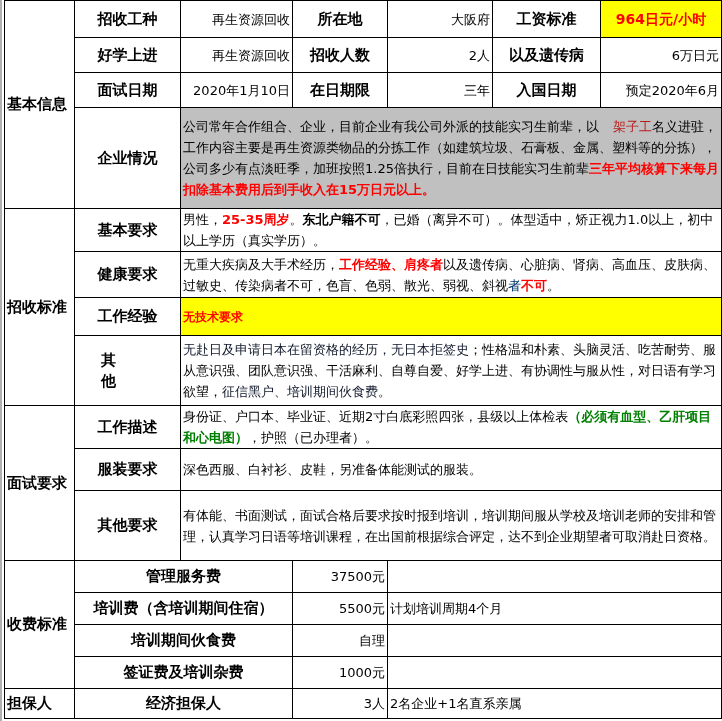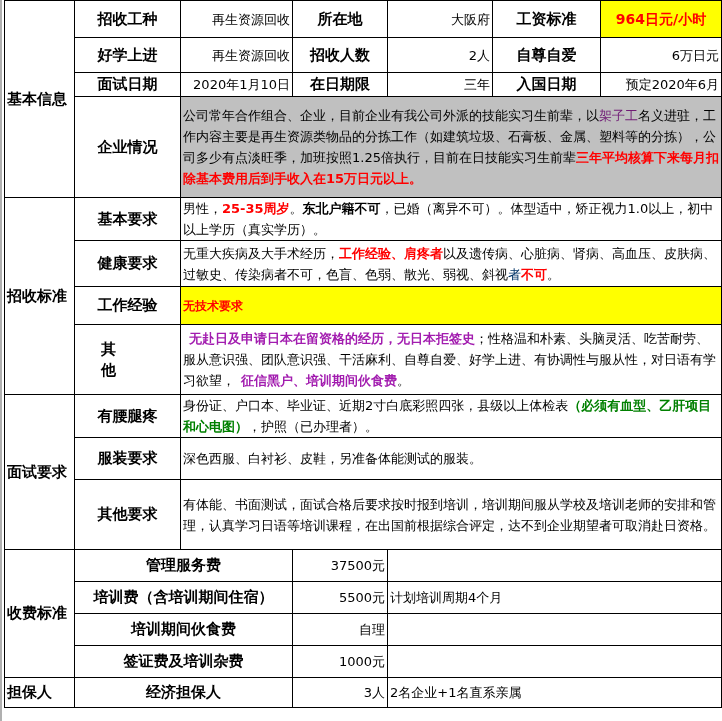--- a/index.html
+++ b/index.html
@@ -14,22 +14,22 @@
     border: 1px solid #000; vertical-align: middle; overflow: hidden;
     line-height: 21px; padding: 0 2px;
   }
   .sec { font-weight: bold; font-size: 15px; text-align: left; letter-spacing: 0; }
   .lbl { font-weight: bold; font-size: 15px; text-align: center; }
   .val { text-align: right; font-size: 13px; }
   .txt { text-align: left; font-size: 13px; padding-left: 3px; }
   .gray { background: #c0c0c0; }
   .yellow { background: #ffff00; }
   .red { color: #ff0000; font-weight: bold; }
-  .blue { color: #701a75; }
-  .blueb { color: #a21caf; font-weight: bold; margin-left: 6px; }
+  .blue { color: #b91c1c; margin-left: 14px; }
+  .blueb { color: #0f172a; font-weight: normal; }
   .navy { color: #003366; }
   .green { color: #008000; font-weight: bold; }
   .b { font-weight: bold; }
   .wage { color: #ff0000; font-weight: bold; font-size: 14px; text-align: center; }
   .spaced { letter-spacing: 38px; padding-left: 36px; }
 </style>
 </head>
 <body>
 
 <div class="sheet">
@@ -52,24 +52,24 @@
     <td class="lbl">所在地</td>
     <td class="val">大阪府</td>
     <td class="lbl">工资标准</td>
     <td class="wage yellow">964日元/小时</td>
   </tr>
   <tr style="height:35px">
     <td class="lbl">好学上进</td>
     <td class="val">再生资源回收</td>
     <td class="lbl">招收人数</td>
     <td class="val">2人</td>
-    <td class="lbl">自尊自爱</td>
+    <td class="lbl">以及遗传病</td>
     <td class="val">6万日元</td>
   </tr>
-  <tr style="height:24px">
+  <tr style="height:35px">
     <td class="lbl">面试日期</td>
     <td class="val">2020年1月10日</td>
     <td class="lbl">在日期限</td>
     <td class="val">三年</td>
     <td class="lbl">入国日期</td>
     <td class="val">预定2020年6月</td>
   </tr>
   <tr style="height:101px">
     <td class="lbl">企业情况</td>
     <td class="txt gray" colspan="5"><span>公司常年合作组合、企业，目前企业有我公司外派的技能实习生前辈，以</span><span class="blue">架子工</span><span>名义进驻，工作内容主要是再生资源类物品的分拣工作（如建筑垃圾、石膏板、金属、塑料等的分拣），公司多少有点淡旺季，加班按照1.25倍执行，目前在日技能实习生前辈</span><span class="red">三年平均核算下来每月扣除基本费用后到手收入在15万日元以上。</span></td>
@@ -88,21 +88,21 @@
     <td class="lbl">工作经验</td>
     <td class="txt yellow" colspan="5"><span class="red" style="font-size:12px">无技术要求</span></td>
   </tr>
   <tr style="height:70px">
     <td class="lbl spaced">其他</td>
     <td class="txt" colspan="5"><span class="blueb">无赴日及申请日本在留资格的经历，无日本拒签史</span><span>；性格温和朴素、头脑灵活、吃苦耐劳、服从意识强、团队意识强、干活麻利、自尊自爱、好学上进、有协调性与服从性，对日语有学习欲望，</span><span class="blueb">征信黑户、培训期间伙食费</span><span>。</span></td>
   </tr>
 
   <tr style="height:42px">
     <td class="sec" rowspan="3">面试要求</td>
-    <td class="lbl">有腰腿疼</td>
+    <td class="lbl">工作描述</td>
     <td class="txt" colspan="5"><span>身份证、户口本、毕业证、近期2寸白底彩照四张，县级以上体检表</span><span class="green">（必须有血型、乙肝项目和心电图）</span><span>，护照（已办理者）。</span></td>
   </tr>
   <tr style="height:42px">
     <td class="lbl">服装要求</td>
     <td class="txt" colspan="5">深色西服、白衬衫、皮鞋，另准备体能测试的服装。</td>
   </tr>
   <tr style="height:70px">
     <td class="lbl">其他要求</td>
     <td class="txt" colspan="5">有体能、书面测试，面试合格后要求按时报到培训，培训期间服从学校及培训老师的安排和管理，认真学习日语等培训课程，在出国前根据综合评定，达不到企业期望者可取消赴日资格。</td>
   </tr>

